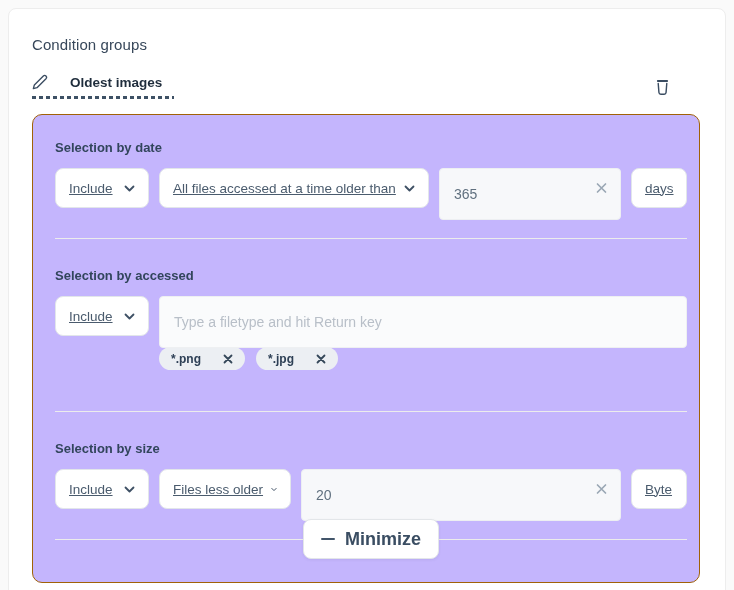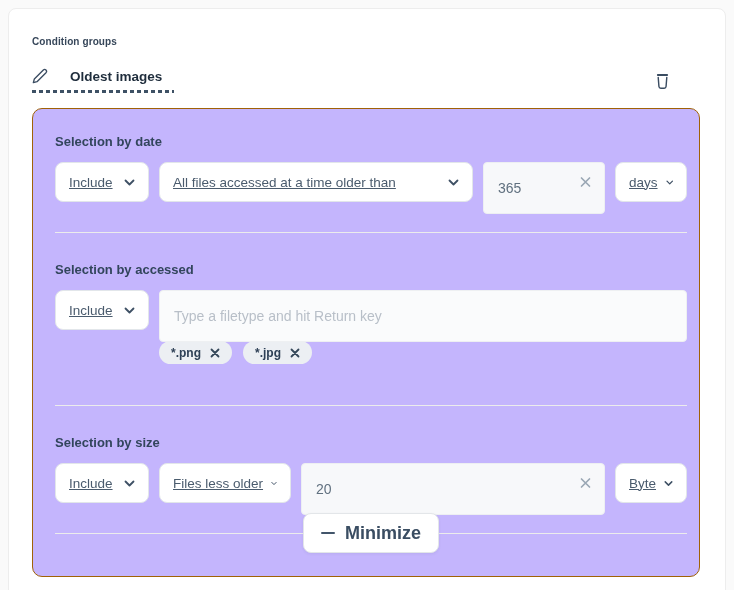--- a/index.html
+++ b/index.html
@@ -13,22 +13,22 @@
   .outer-card {
     position: absolute;
     left: 8px; top: 8px;
     width: 718px; height: 640px;
     background: #ffffff;
     border: 1px solid #ededed;
     border-radius: 8px;
     padding: 27px 23px 0 23px;
   }
   .page-title {
-    font-size: 10px;
-    font-weight: bold;
+    font-size: 15px;
+    font-weight: normal;
     color: #37475a;
     letter-spacing: .1px;
   }
   .group-header {
     margin-top: 21px;
     display: flex;
     justify-content: space-between;
     align-items: flex-start;
   }
   .group-name-block { width: fit-content; cursor: pointer; }
@@ -72,22 +72,22 @@
     border-radius: 8px;
     padding: 0 13px;
     font-family: inherit;
     font-size: 13.5px;
     color: #4a5b6d;
     cursor: pointer;
     white-space: nowrap;
     text-decoration: underline;
   }
   .w-include { width: 94px; }
-  .w-cond-date { width: 314px; }
-  .w-unit { width: 72px; justify-content: space-between; }
+  .w-cond-date { width: 270px; }
+  .w-unit { width: 56px; justify-content: space-between; }
   .w-cond-size { width: 132px; }
   .input-wrap { position: relative; flex: 1; }
   .text-input {
     width: 100%; height: 52px;
     background: #f7f8fa;
     border: 1px solid #edeff2;
     border-radius: 4px;
     padding: 0 36px 0 14px;
     font-family: inherit;
     font-size: 14px;
@@ -105,21 +105,21 @@
     background: none; border: 0; cursor: pointer; line-height: 0; padding: 2px;
   }
   .divider {
     border: 0;
     border-top: 1px solid #ececec;
     margin: 30px 0 29px 0;
   }
   .divider.after-tags { margin-top: 41px; }
   .tags-row { display: flex; gap: 11px; margin: 11px 0 0 104px; }
   .tag {
-    display: inline-flex; align-items: center; gap: 9px;
+    display: inline-flex; align-items: center; gap: 22px;
     height: 23px;
     background: #eceff3;
     border-radius: 12px;
     padding: 0 12px;
     font-size: 12px;
     font-weight: bold;
     color: #2e4056;
   }
   .tag-x { background: none; border: 0; cursor: pointer; line-height: 0; padding: 0; }
   .minimize-row {

